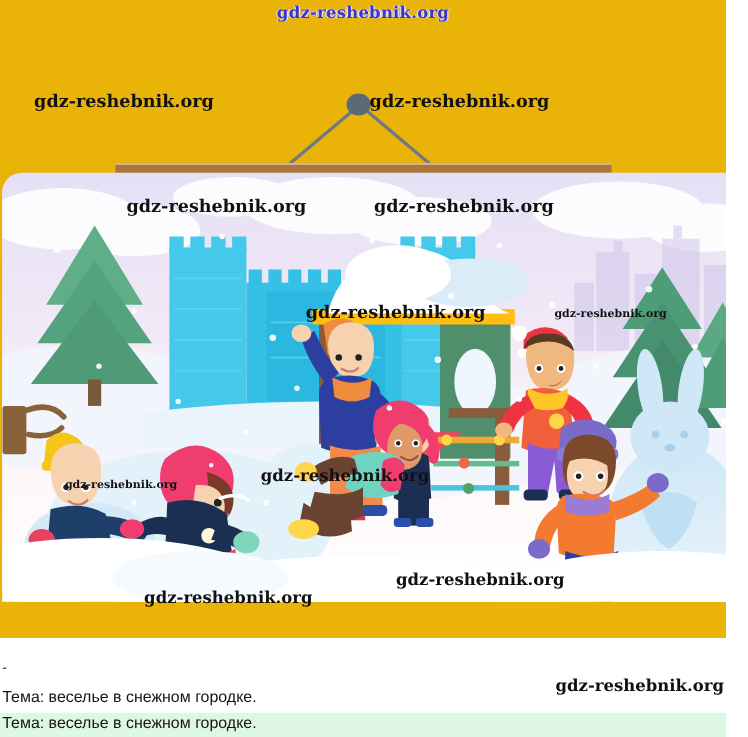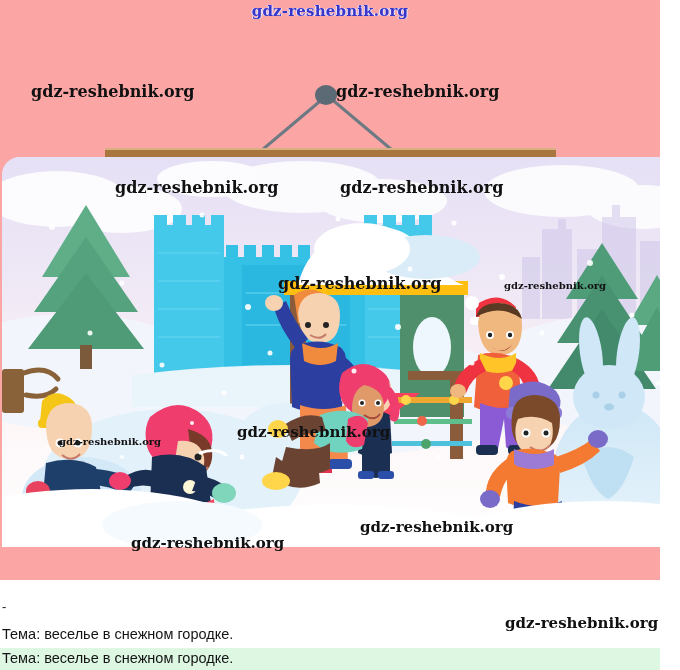--- a/index.html
+++ b/index.html
@@ -3,21 +3,21 @@
 <meta charset="utf-8">
 <style>
   html,body{margin:0;padding:0;}
   body{
     width:680px;height:670px;
     background:#ffffff;
     font-family:"Liberation Sans", sans-serif;
     overflow:hidden;
     position:relative;
   }
-  .page{position:relative;width:660px;height:670px;background:#fca5a5;overflow:hidden;}
+  .page{position:relative;width:660px;height:670px;background:#eab308;overflow:hidden;}
 
   
   .wm-top{
     position:absolute;left:0;right:0;top:2px;
     text-align:center;
     font-family:"DejaVu Serif", serif;
     font-size:15px;font-weight:700;
     color:#3a35c8;
     letter-spacing:.2px;
     text-shadow:0 0 1px #cfd0f5, 1px 0 0 #e8e8fb, -1px 0 0 #e8e8fb;

